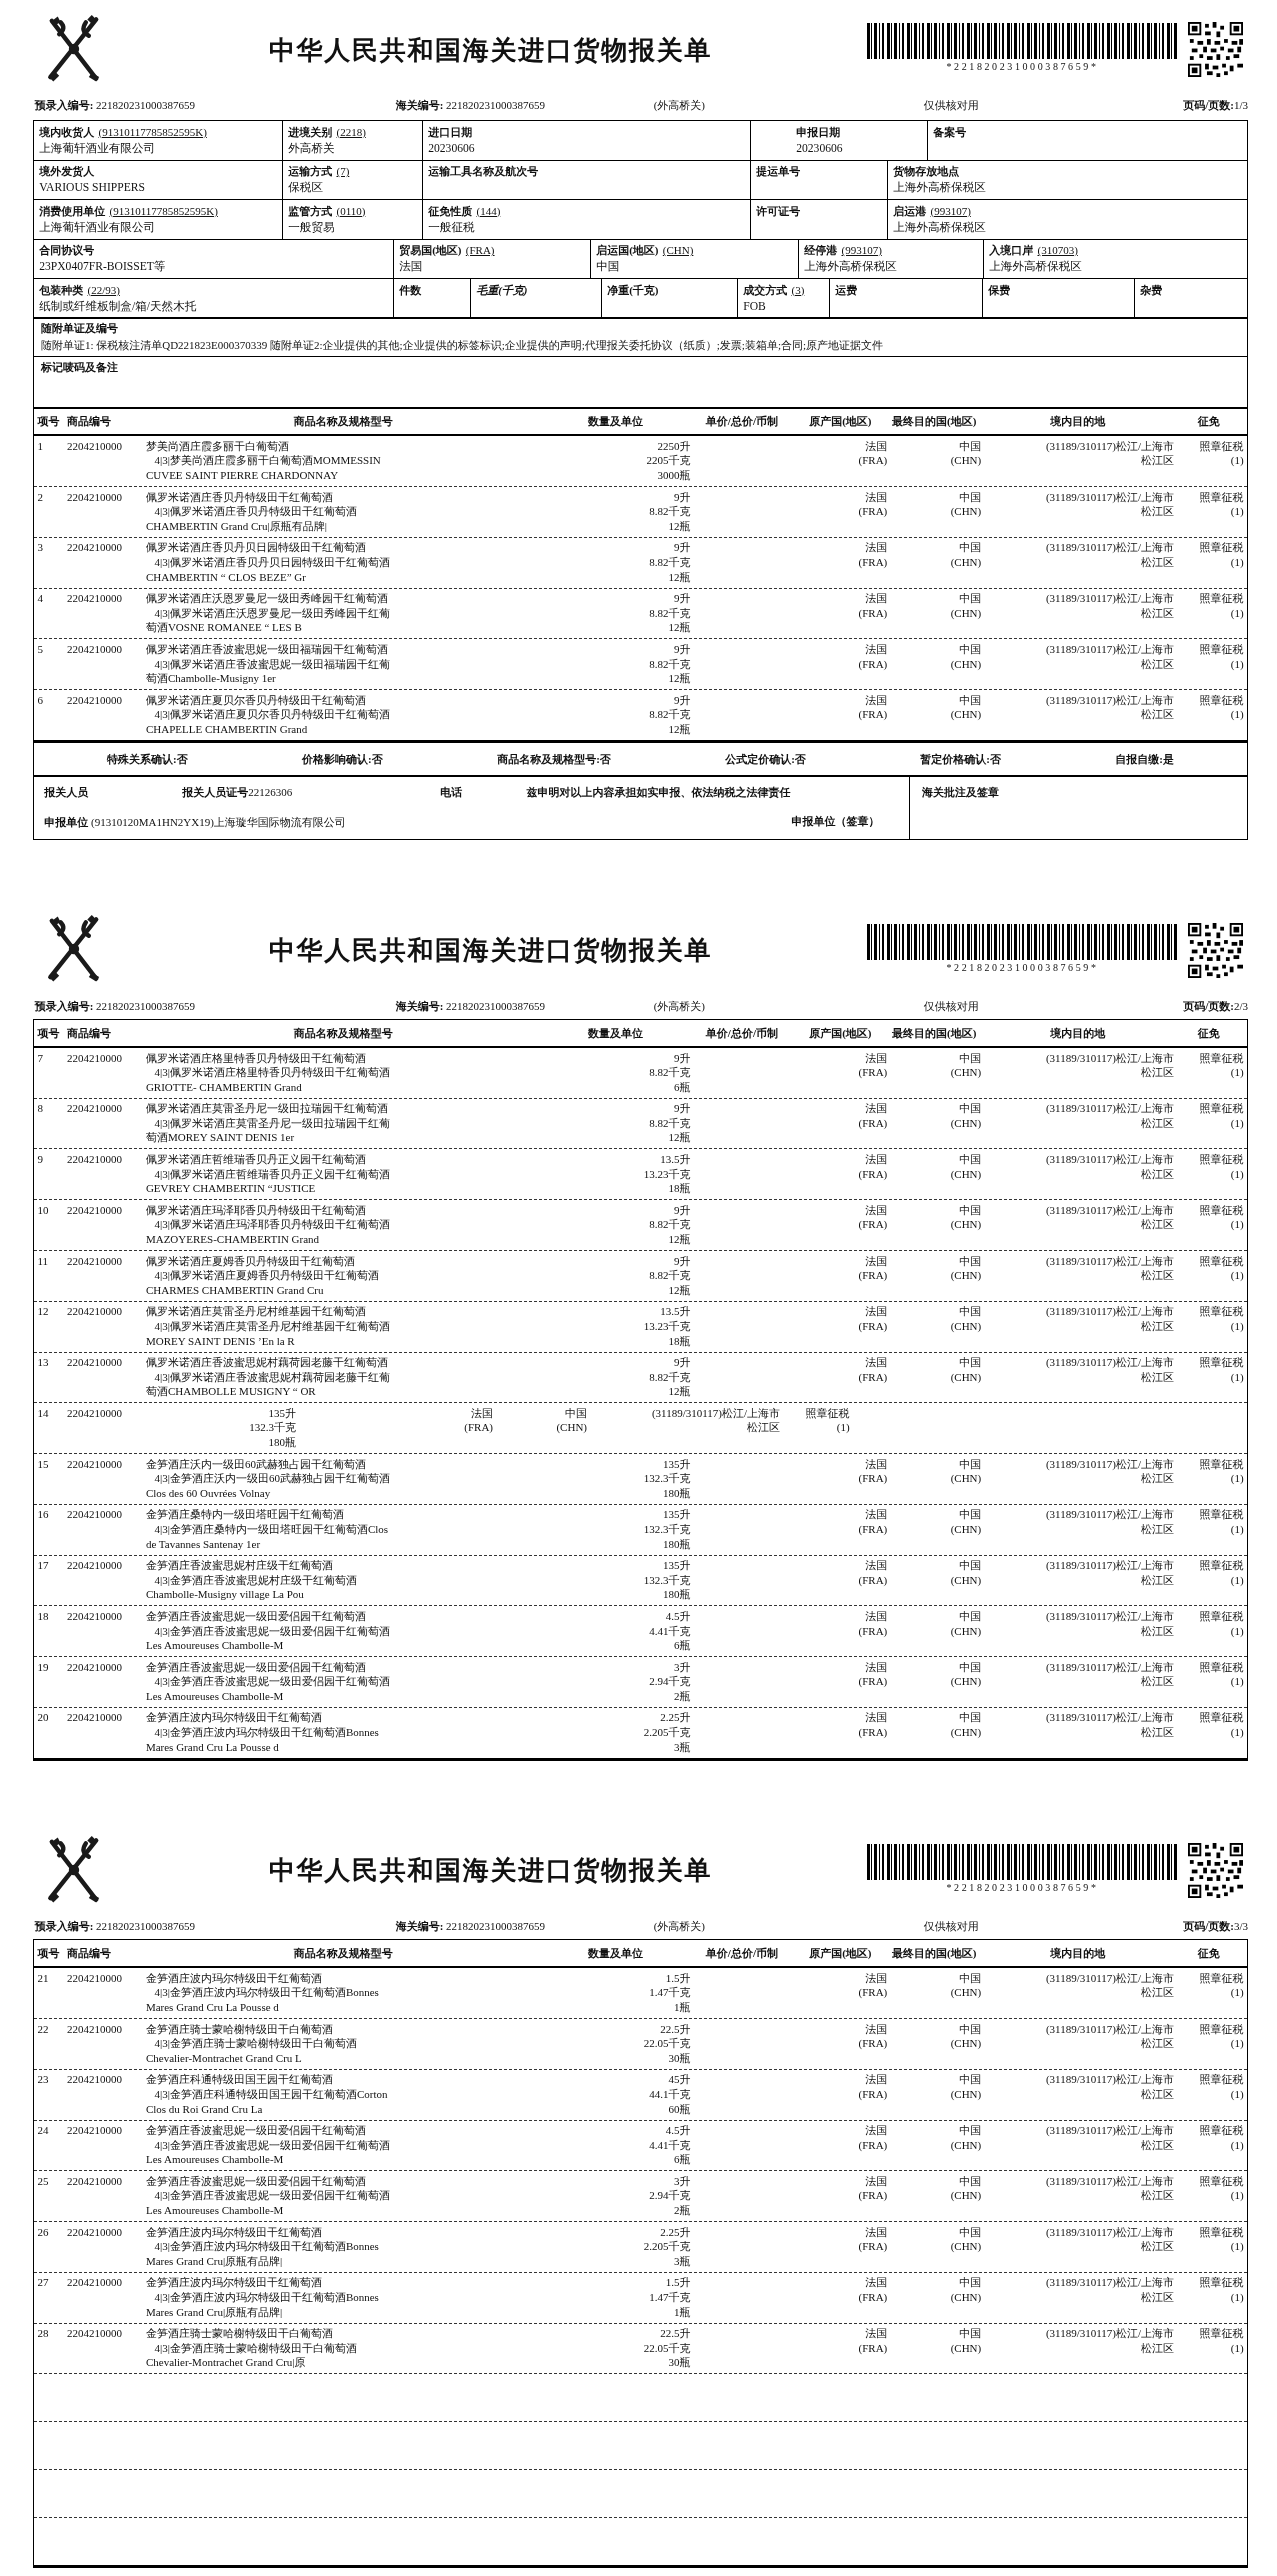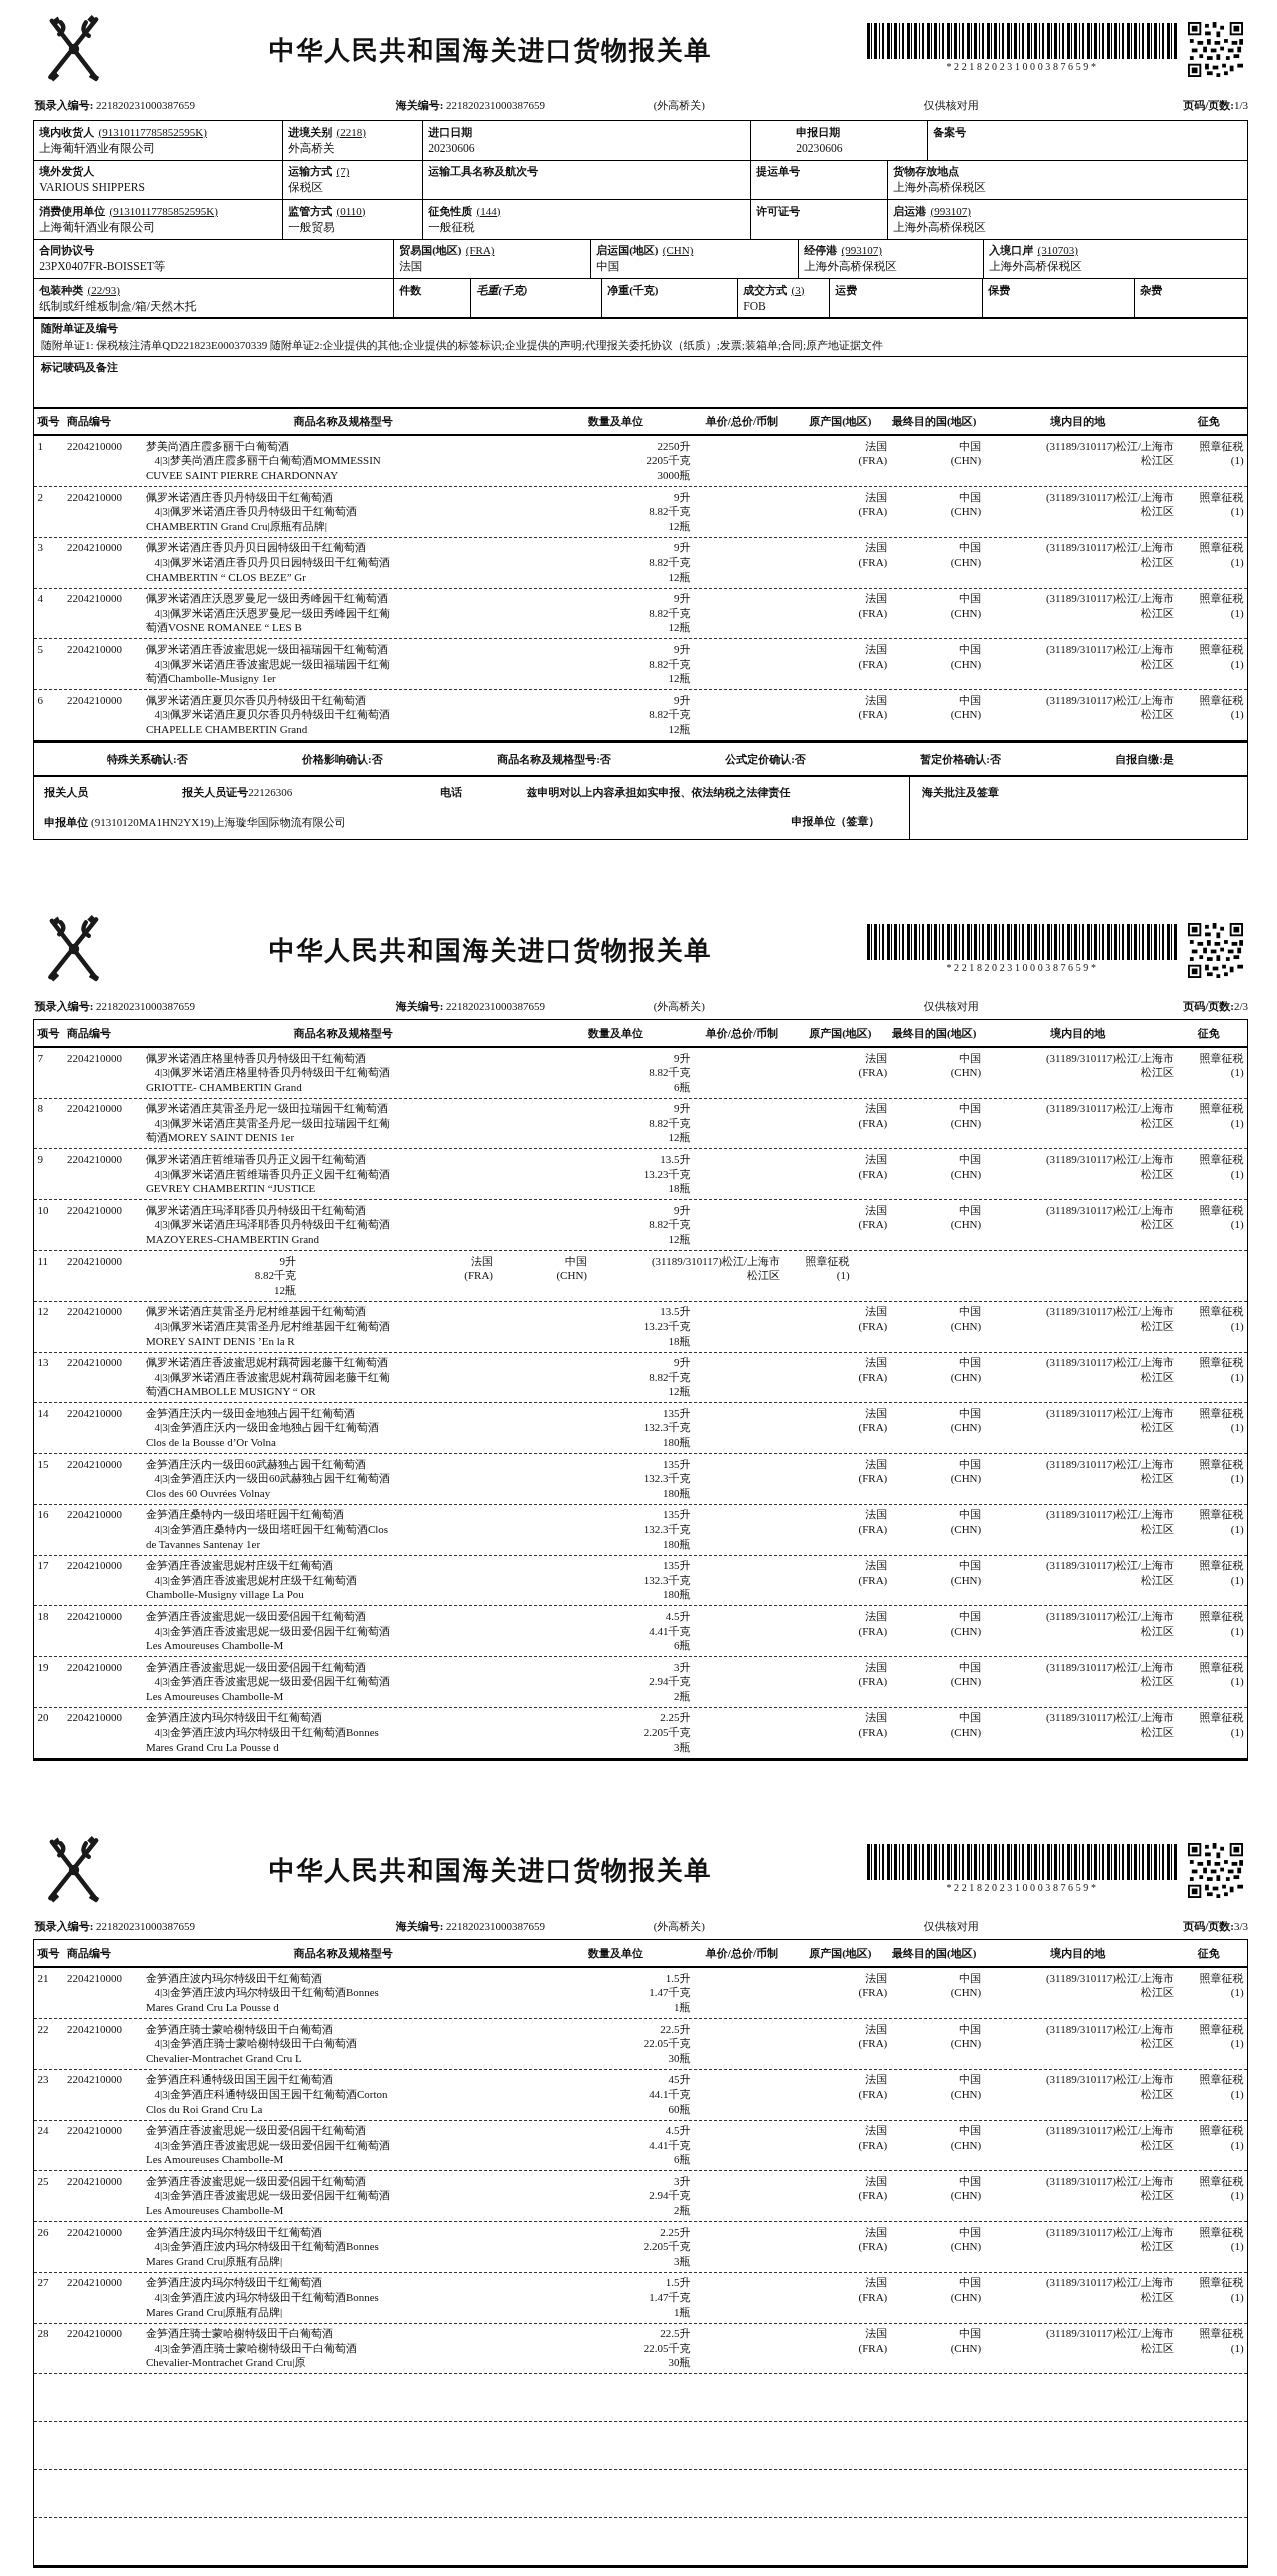--- a/index.html
+++ b/index.html
@@ -845,20 +845,25 @@
     <div class="c-levy">
       <div class="cell-line">照章征税</div>
       <div class="cell-line">(1)</div>
     </div>
   </div>
           <div class="item-row">
     <div class="c-no cell-line">11</div>
     <div class="c-code">
               <div class="cell-line">2204210000</div>
             </div>
+    <div class="c-name">
+      <div class="cell-line">佩罗米诺酒庄夏姆香贝丹特级田干红葡萄酒</div>
+      <div class="cell-line nm2">4|3|佩罗米诺酒庄夏姆香贝丹特级田干红葡萄酒</div>
+      <div class="cell-line">CHARMES CHAMBERTIN Grand Cru</div>
+    </div>
     <div class="c-qty">
       <div class="cell-line">9升</div>
       <div class="cell-line">8.82千克</div>
       <div class="cell-line">12瓶</div>
     </div>
     <div class="c-price"></div>
     <div class="c-origin">
       <div class="cell-line">法国</div>
       <div class="cell-line">(FRA)</div>
     </div>
@@ -939,25 +944,20 @@
     <div class="c-levy">
       <div class="cell-line">照章征税</div>
       <div class="cell-line">(1)</div>
     </div>
   </div>
           <div class="item-row">
     <div class="c-no cell-line">14</div>
     <div class="c-code">
               <div class="cell-line">2204210000</div>
             </div>
-    <div class="c-name">
-      <div class="cell-line">金笋酒庄沃内一级田金地独占园干红葡萄酒</div>
-      <div class="cell-line nm2">4|3|金笋酒庄沃内一级田金地独占园干红葡萄酒</div>
-      <div class="cell-line">Clos de la Bousse d’Or Volna</div>
-    </div>
     <div class="c-qty">
       <div class="cell-line">135升</div>
       <div class="cell-line">132.3千克</div>
       <div class="cell-line">180瓶</div>
     </div>
     <div class="c-price"></div>
     <div class="c-origin">
       <div class="cell-line">法国</div>
       <div class="cell-line">(FRA)</div>
     </div>

